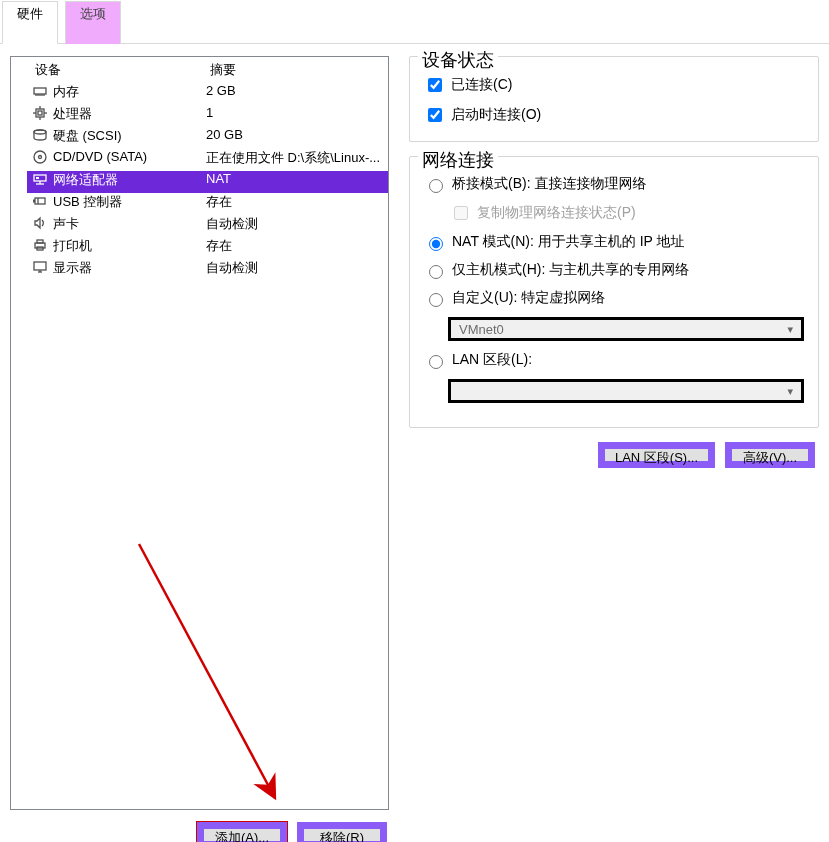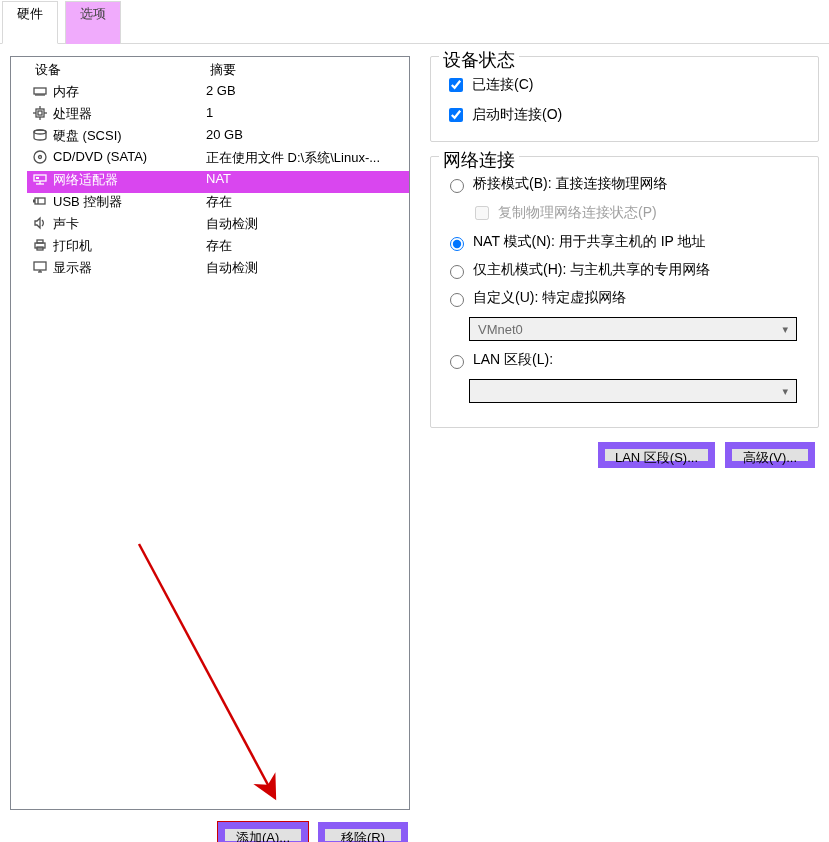--- a/index.html
+++ b/index.html
@@ -73,21 +73,21 @@
   .dl-col1 { width: 175px; }
   .dl-col2 { flex: 1; }
   .dl-row {
     display: flex;
     align-items: flex-start;
     height: 22px;
     padding: 0 4px 0 4px;
     cursor: pointer;
   }
   .dl-row.selected {
-    background: #d946ef;
+    background: #6d28d9;
     color: #fff;
   }
   .dl-row .icon {
     width: 18px;
     height: 16px;
     display: inline-flex;
     align-items: center;
     justify-content: center;
     margin-right: 4px;
     flex-shrink: 0;
@@ -153,24 +153,24 @@
   }
   .checkline input[type=checkbox] {
     width: 14px; height: 14px;
   }
   .indent { margin-left: 26px; }
   .radioline input[type=radio] {
     width: 14px; height: 14px;
   }
   .disabled-text { color: #a0a0a0; }
   .select-disabled {
-    width: 328px;
+    width: 356px;
     height: 24px;
     background: #f0f0f0;
-    border: 1px solid #000000;
+    border: 3px solid #000000;
     color: #6d6d6d;
     padding: 2px 8px;
     display: flex;
     align-items: center;
     justify-content: space-between;
     margin-left: 24px;
     margin-bottom: 10px;
   }
   .select-disabled .chev { color:#666; font-size:11px; }
 

